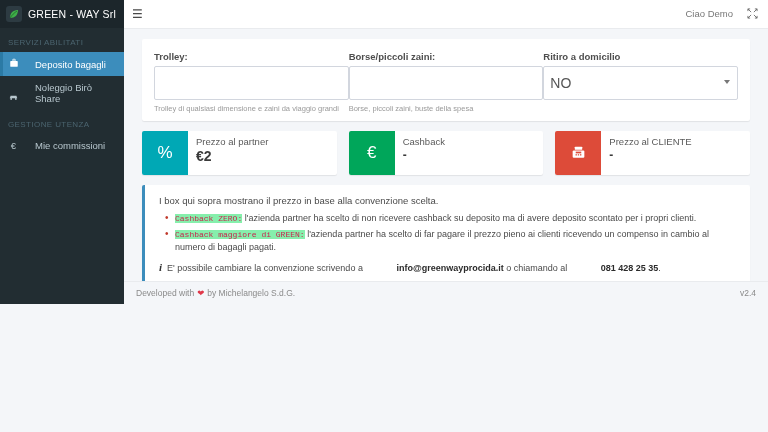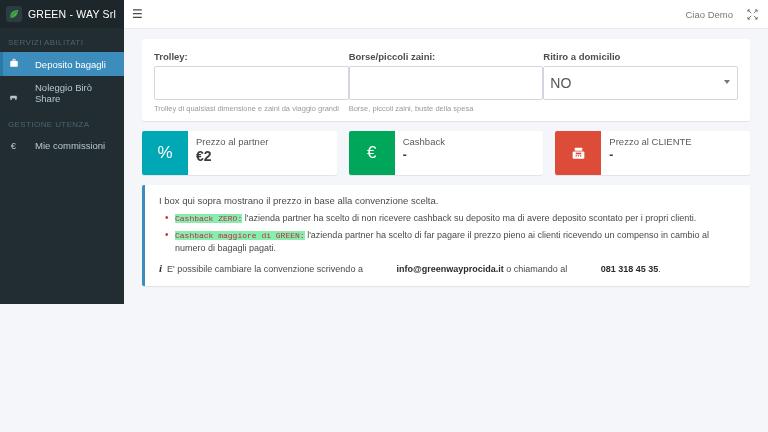--- a/index.html
+++ b/index.html
@@ -455,22 +455,30 @@
             <span class="code-tag">Cashback maggiore di GREEN:</span>
             <span>l'azienda partner ha scelto di far pagare il prezzo pieno ai clienti ricevendo un compenso in cambio al numero di bagagli pagati.</span>
           </li>
         </ul>
         <div class="info-foot">
           <span class="i-mark">i</span>
           <span>
             <span>E' possibile cambiare la convenzione scrivendo a</span>
             <b>info@greenwayprocida.it</b>
             <span>o chiamando al</span>
-            <b>081 318 45 35</b><span>.</span>
+            <b>081 428 25 35</b><span>.</span>
           </span>
         </div>
       </div>
 
     </div>
 
+    <div class="footer">
+      <div class="footer-left">
+        <span>Developed with</span>
+        <span class="heart">❤</span>
+        <span>by Michelangelo S.d.G.</span>
+      </div>
+      <span>v2.4</span>
+    </div>
 
   </div>
 </div>
 
 </body></html>

